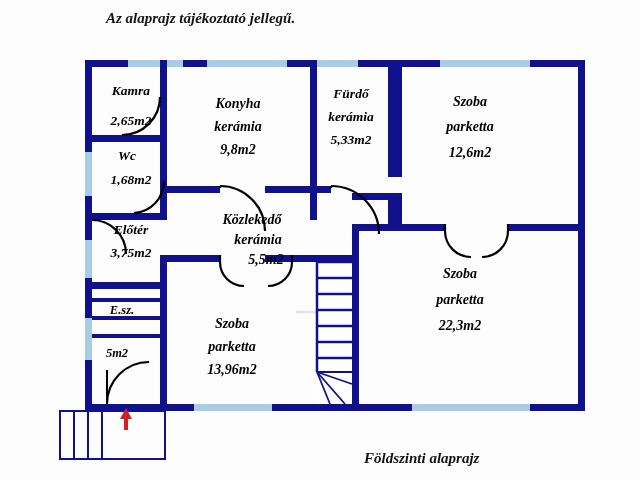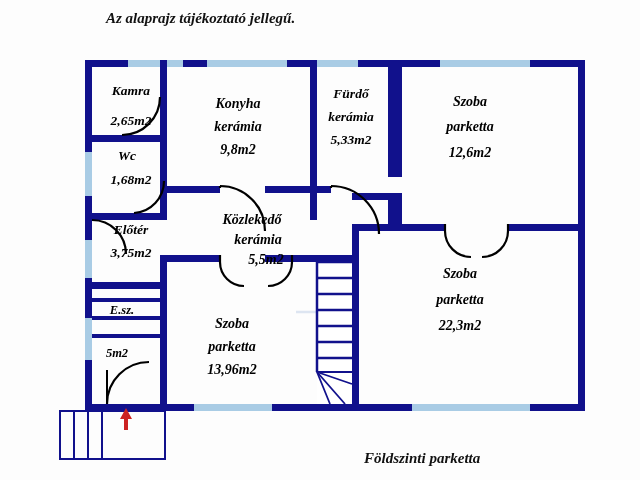--- a/index.html
+++ b/index.html
@@ -237,15 +237,15 @@
       <text class="room-label rl-lg" x="470" y="128">parketta</text>
       <text class="room-label rl-lg" x="470" y="154">12,6m2</text>
 
       <text class="room-label rl-lg" x="460" y="275">Szoba</text>
       <text class="room-label rl-lg" x="460" y="301">parketta</text>
       <text class="room-label rl-lg" x="460" y="327">22,3m2</text>
     </g>
 
   </svg>
 
-  <div class="title-text" id="plan-footer">Földszinti parketta</div>
+  <div class="title-text" id="plan-footer">Földszinti alaprajz</div>
 
 </div>
 
 </body></html>

